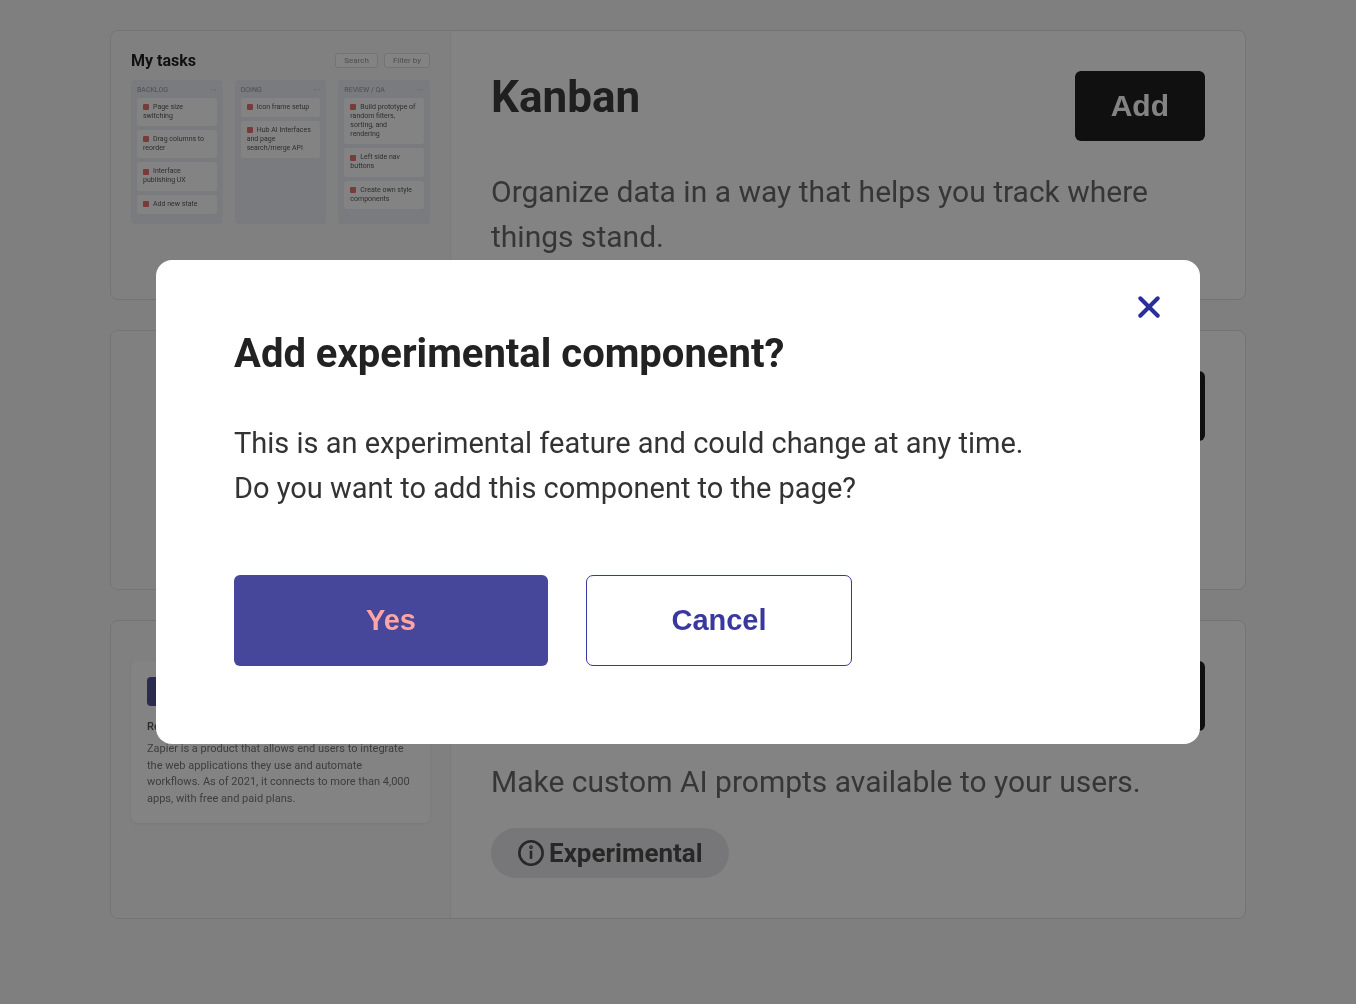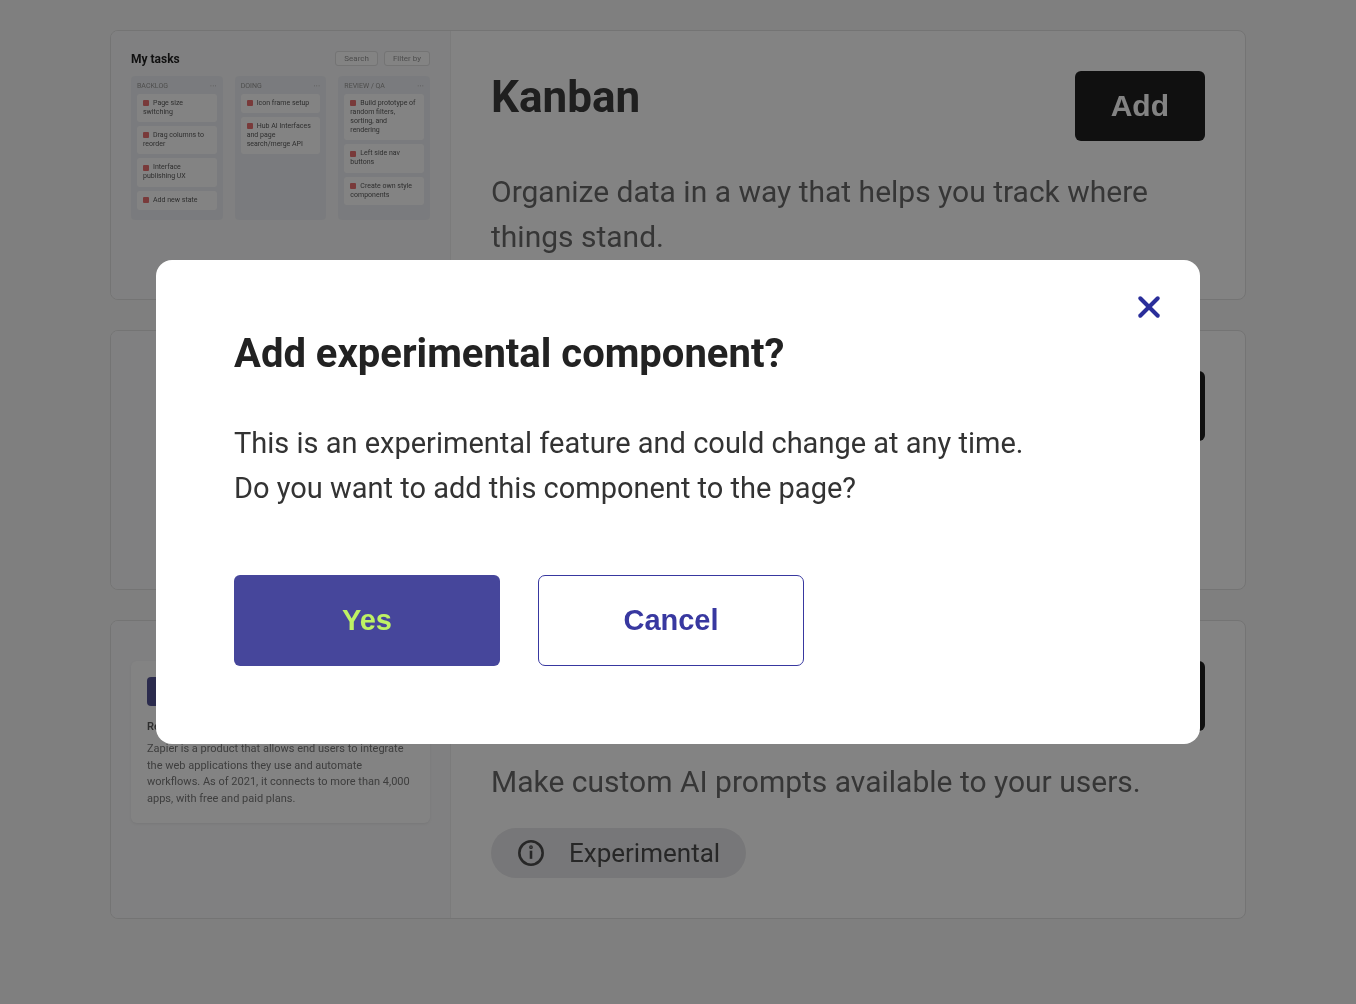--- a/index.html
+++ b/index.html
@@ -61,40 +61,40 @@
       border: none;
       border-radius: 6px;
       font-size: 30px;
       font-weight: 600;
       padding: 18px 36px;
       cursor: pointer;
     }
     .badge {
       display: inline-flex;
       align-items: center;
-      gap: 24px;
+      gap: 4px;
       background: #e5e5e8;
       border-radius: 999px;
       padding: 10px 26px;
       font-size: 26px;
-      font-weight: 400;
+      font-weight: 700;
       color: #333;
       margin-top: 24px;
     }
     .badge svg { width: 28px; height: 28px; }
 
     
     .kanban-thumb { font-size: 10px; }
     .kanban-thumb .kt-header {
       display: flex;
       justify-content: space-between;
       align-items: center;
       margin-bottom: 10px;
     }
-    .kanban-thumb .kt-title { font-weight: 700; font-size: 12px; }
+    .kanban-thumb .kt-title { font-weight: 700; font-size: 16px; }
     .kanban-thumb .kt-controls { display: flex; gap: 6px; }
     .kanban-thumb .kt-pill {
       border: 1px solid #ddd;
       border-radius: 3px;
       padding: 2px 8px;
       font-size: 8px;
       color: #888;
       background: #fff;
     }
     .kanban-thumb .kt-cols { display: flex; gap: 12px; }
@@ -197,27 +197,27 @@
       color: #333;
       line-height: 1.55;
       margin-bottom: 64px;
     }
     .modal-actions {
       display: flex;
       gap: 38px;
     }
     .btn-primary {
       background: #46469b;
-      color: #bef264;
+      color: #fca5a5;
       border: none;
       border-radius: 6px;
       font-size: 29px;
       font-weight: 600;
       padding: 28px 10px;
-      width: 266px;
+      width: 314px;
       cursor: pointer;
     }
     .btn-secondary {
       background: #fff;
       color: #3838a0;
       border: 1.5px solid #3838a0;
       border-radius: 7px;
       font-size: 29px;
       font-weight: 600;
       padding: 28px 0;

